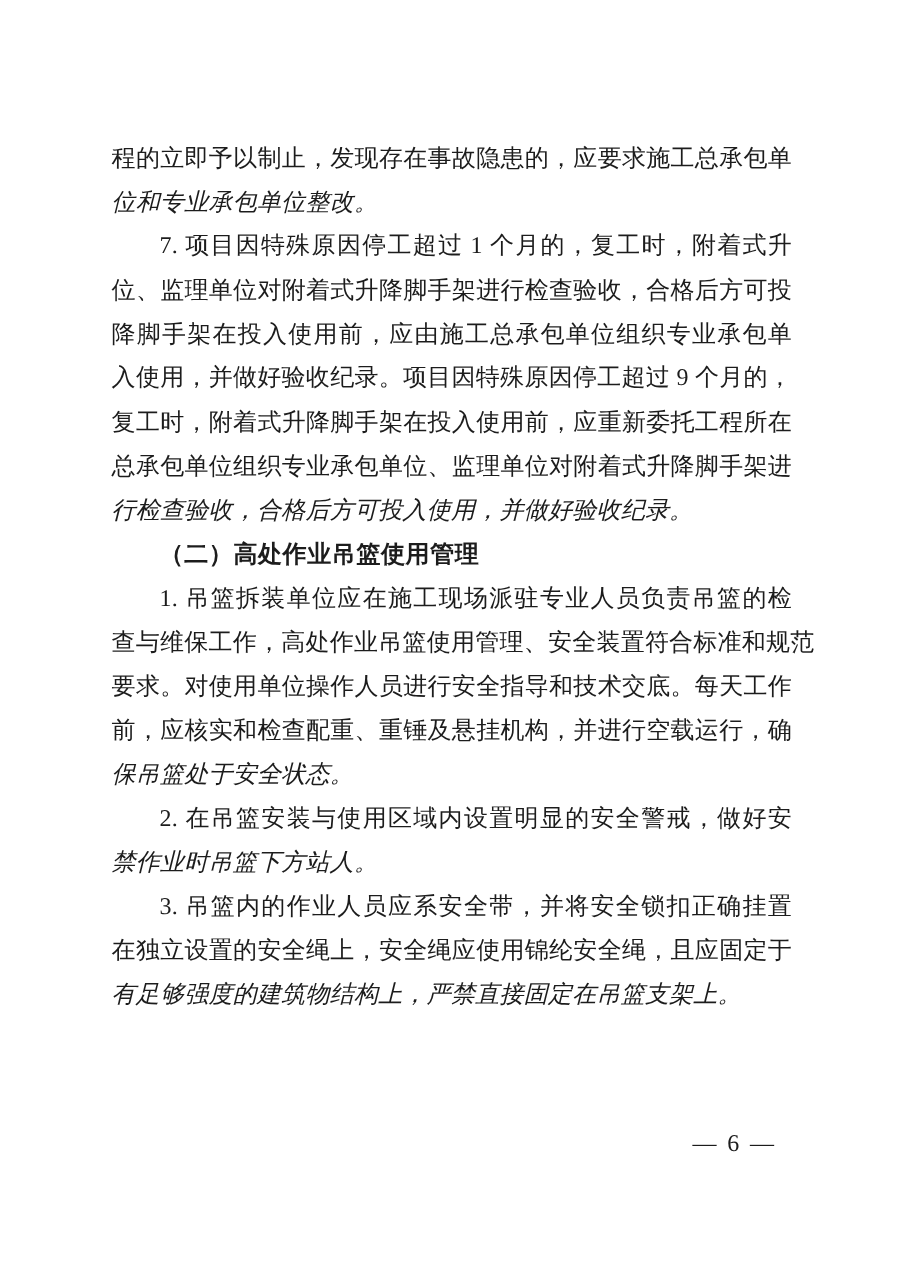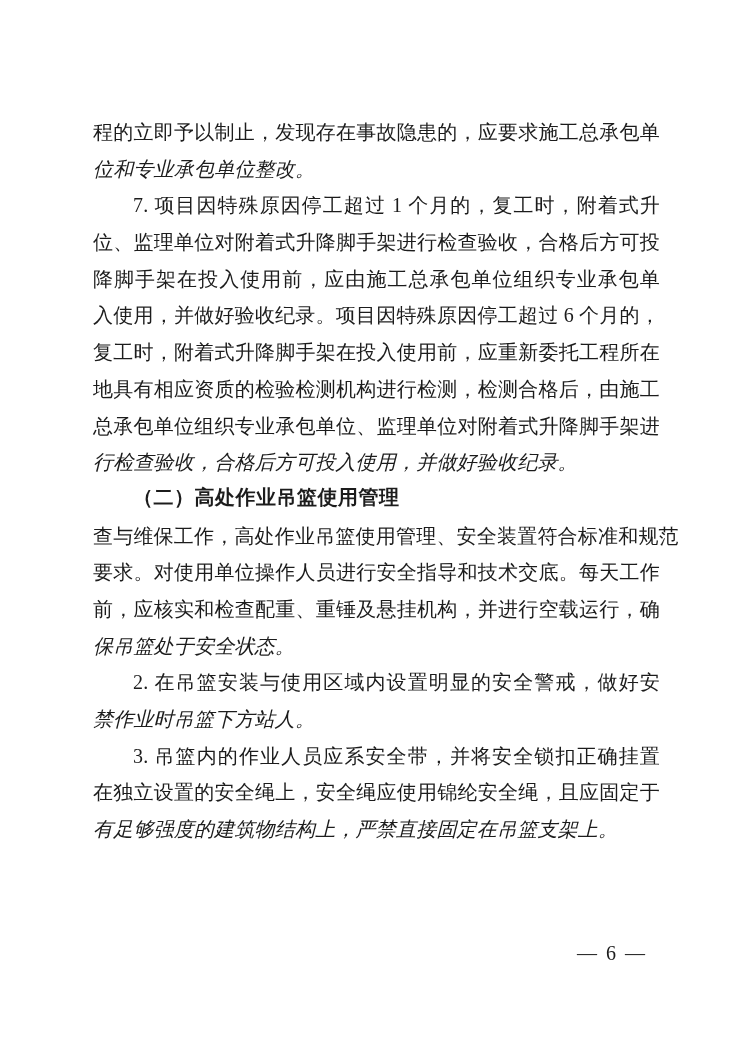--- a/index.html
+++ b/index.html
@@ -39,21 +39,21 @@
   }
   .line.last {
     text-align: left;
     text-align-last: left;
     font-style: italic;
   }
   .line.indent {
     text-indent: 2em;
   }
   .line.heading {
-    font-family: Liberation Mono, monospace;
+    font-family: Liberation Serif, serif;
     font-weight: bold;
     text-align: right;
     text-align-last: left;
     letter-spacing: 0.5px;
   }
   .footer {
     position: absolute;
     top: 938px;
     right: 103px;
     font-size: 20px;
@@ -65,26 +65,26 @@
 </head>
 <body>
 
 <div class="page">
   <div class="content">
     <div class="line">程的立即予以制止，发现存在事故隐患的，应要求施工总承包单</div>
     <div class="line last">位和专业承包单位整改。</div>
     <div class="line indent">7. 项目因特殊原因停工超过 1 个月的，复工时，附着式升</div>
     <div class="line">位、监理单位对附着式升降脚手架进行检查验收，合格后方可投</div>
     <div class="line">降脚手架在投入使用前，应由施工总承包单位组织专业承包单</div>
-    <div class="line">入使用，并做好验收纪录。项目因特殊原因停工超过 6 个月的，</div>
+    <div class="line">入使用，并做好验收纪录。项目因特殊原因停工超过 9 个月的，</div>
     <div class="line">复工时，附着式升降脚手架在投入使用前，应重新委托工程所在</div>
-    <div class="line">地具有相应资质的检验检测机构进行检测，检测合格后，由施工</div>
     <div class="line">总承包单位组织专业承包单位、监理单位对附着式升降脚手架进</div>
     <div class="line last">行检查验收，合格后方可投入使用，并做好验收纪录。</div>
     <div class="line heading indent">（二）高处作业吊篮使用管理</div>
+    <div class="line indent">1. 吊篮拆装单位应在施工现场派驻专业人员负责吊篮的检</div>
     <div class="line">查与维保工作，高处作业吊篮使用管理、安全装置符合标准和规范</div>
     <div class="line">要求。对使用单位操作人员进行安全指导和技术交底。每天工作</div>
     <div class="line">前，应核实和检查配重、重锤及悬挂机构，并进行空载运行，确</div>
     <div class="line last">保吊篮处于安全状态。</div>
     <div class="line indent">2. 在吊篮安装与使用区域内设置明显的安全警戒，做好安</div>
     <div class="line last">禁作业时吊篮下方站人。</div>
     <div class="line indent">3. 吊篮内的作业人员应系安全带，并将安全锁扣正确挂置</div>
     <div class="line">在独立设置的安全绳上，安全绳应使用锦纶安全绳，且应固定于</div>
     <div class="line last">有足够强度的建筑物结构上，严禁直接固定在吊篮支架上。</div>
   </div>

